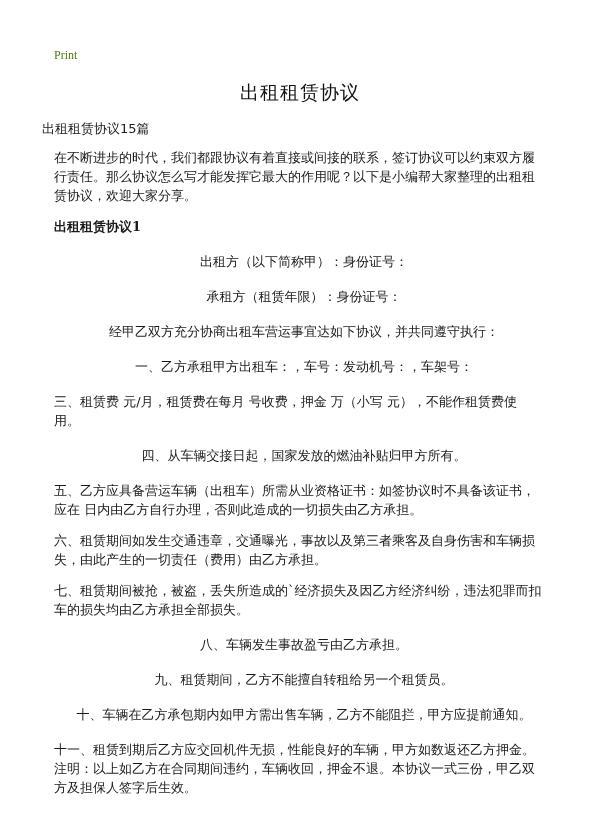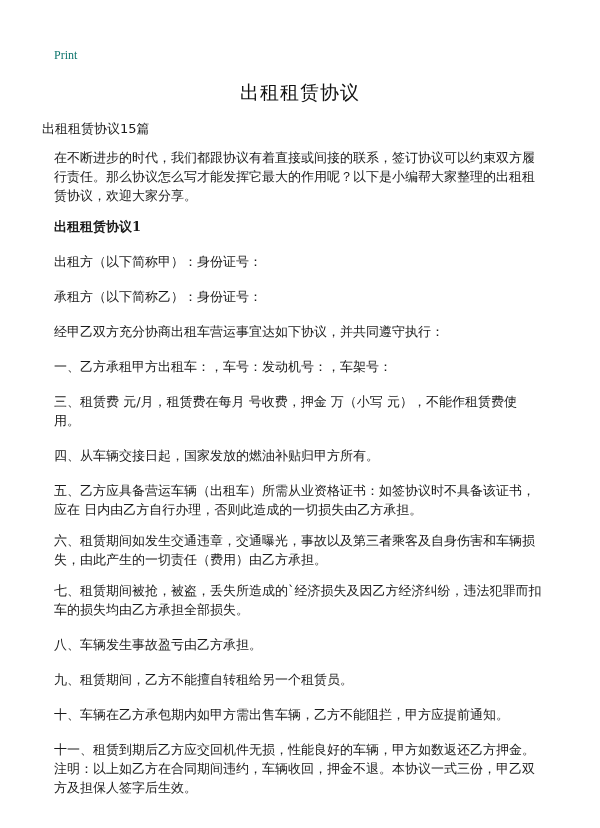--- a/index.html
+++ b/index.html
@@ -1,37 +1,37 @@
 <!DOCTYPE html>
 <html><head>
 <meta charset="utf-8">
 <style>
   html, body { margin:0; padding:0; background:#ffffff; }
   body { width:600px; height:828px; overflow:hidden; position:relative;
          font-family:"DejaVu Sans", sans-serif; color:#1a1a1a; }
-  .print { position:absolute; left:54px; top:48px; font-family:"Liberation Serif", serif; font-size:12px; color:#0f766e; }
+  .print { position:absolute; left:54px; top:48px; font-family:"Liberation Serif", serif; font-size:12px; color:#4d7c0f; }
   .title { position:absolute; left:0; width:600px; top:80px; text-align:center; font-size:19px; font-weight:500; color:#111; letter-spacing:1px; }
   .subtitle { position:absolute; left:42px; top:120px; font-size:13px; }
   .content { position:absolute; left:54px; top:148px; width:500px; font-size:13px; line-height:19px; }
   .p { margin:0 12px 12px 0; }
   .h { font-weight:bold; font-family:"DejaVu Serif", serif; margin:0 0 5px 0; }
-  .line { margin:16px 0 16px 0; }
+  .line { margin:16px 0 16px 0;text-align:center; }
 </style>
 </head>
 <body>
 
 <div class="print">Print</div>
 <div class="title">出租租赁协议</div>
 <div class="subtitle">出租租赁协议15篇</div>
 
 <div class="content">
   <p class="p">在不断进步的时代，我们都跟协议有着直接或间接的联系，签订协议可以约束双方履行责任。那么协议怎么写才能发挥它最大的作用呢？以下是小编帮大家整理的出租租赁协议，欢迎大家分享。</p>
   <p class="h">出租租赁协议1</p>
   <p class="line">出租方（以下简称甲）：身份证号：</p>
-  <p class="line">承租方（以下简称乙）：身份证号：</p>
+  <p class="line">承租方（租赁年限）：身份证号：</p>
   <p class="line">经甲乙双方充分协商出租车营运事宜达如下协议，并共同遵守执行：</p>
   <p class="line">一、乙方承租甲方出租车：，车号：发动机号：，车架号：</p>
   <p class="p">三、租赁费 元/月，租赁费在每月 号收费，押金 万（小写 元），不能作租赁费使用。</p>
   <p class="line">四、从车辆交接日起，国家发放的燃油补贴归甲方所有。</p>
   <p class="p">五、乙方应具备营运车辆（出租车）所需从业资格证书：如签协议时不具备该证书，应在 日内由乙方自行办理，否则此造成的一切损失由乙方承担。</p>
   <p class="p">六、租赁期间如发生交通违章，交通曝光，事故以及第三者乘客及自身伤害和车辆损失，由此产生的一切责任（费用）由乙方承担。</p>
   <p class="p">七、租赁期间被抢，被盗，丢失所造成的`经济损失及因乙方经济纠纷，违法犯罪而扣车的损失均由乙方承担全部损失。</p>
   <p class="line">八、车辆发生事故盈亏由乙方承担。</p>
   <p class="line">九、租赁期间，乙方不能擅自转租给另一个租赁员。</p>
   <p class="line">十、车辆在乙方承包期内如甲方需出售车辆，乙方不能阻拦，甲方应提前通知。</p>

